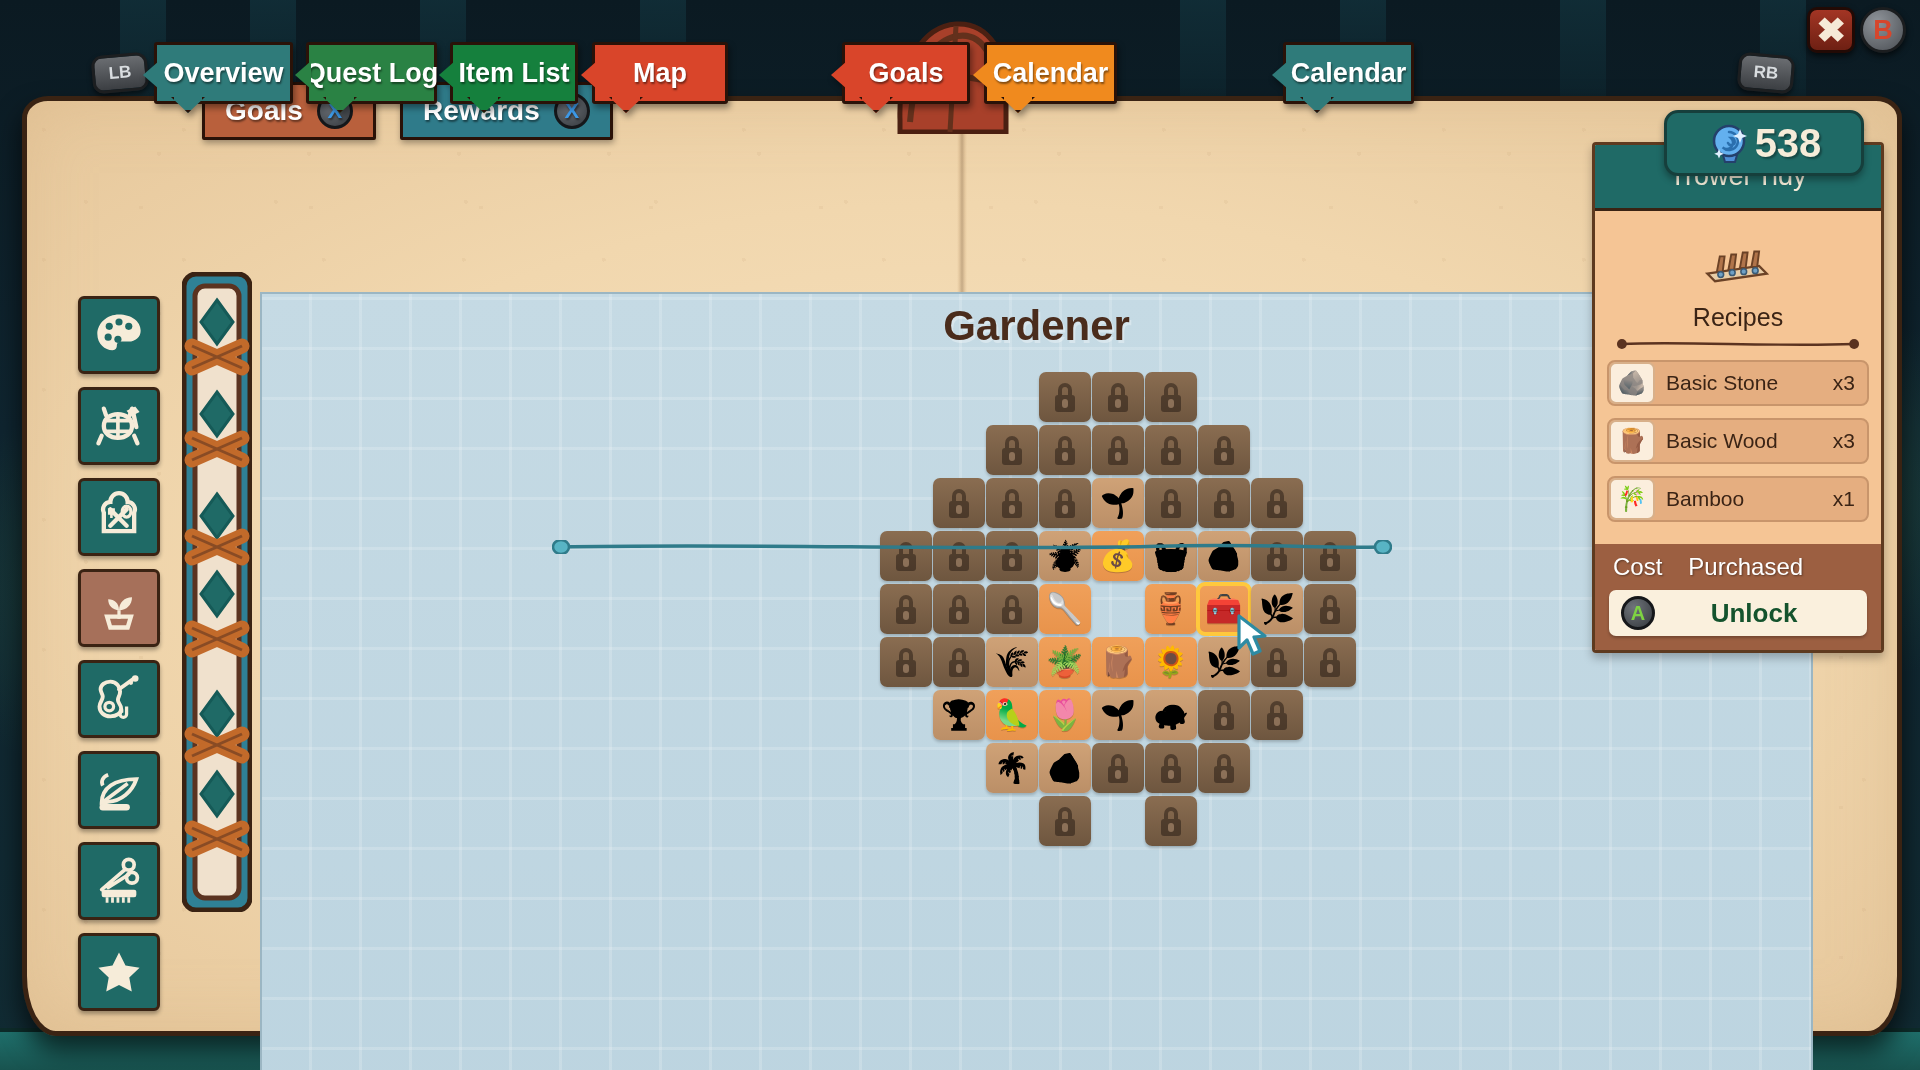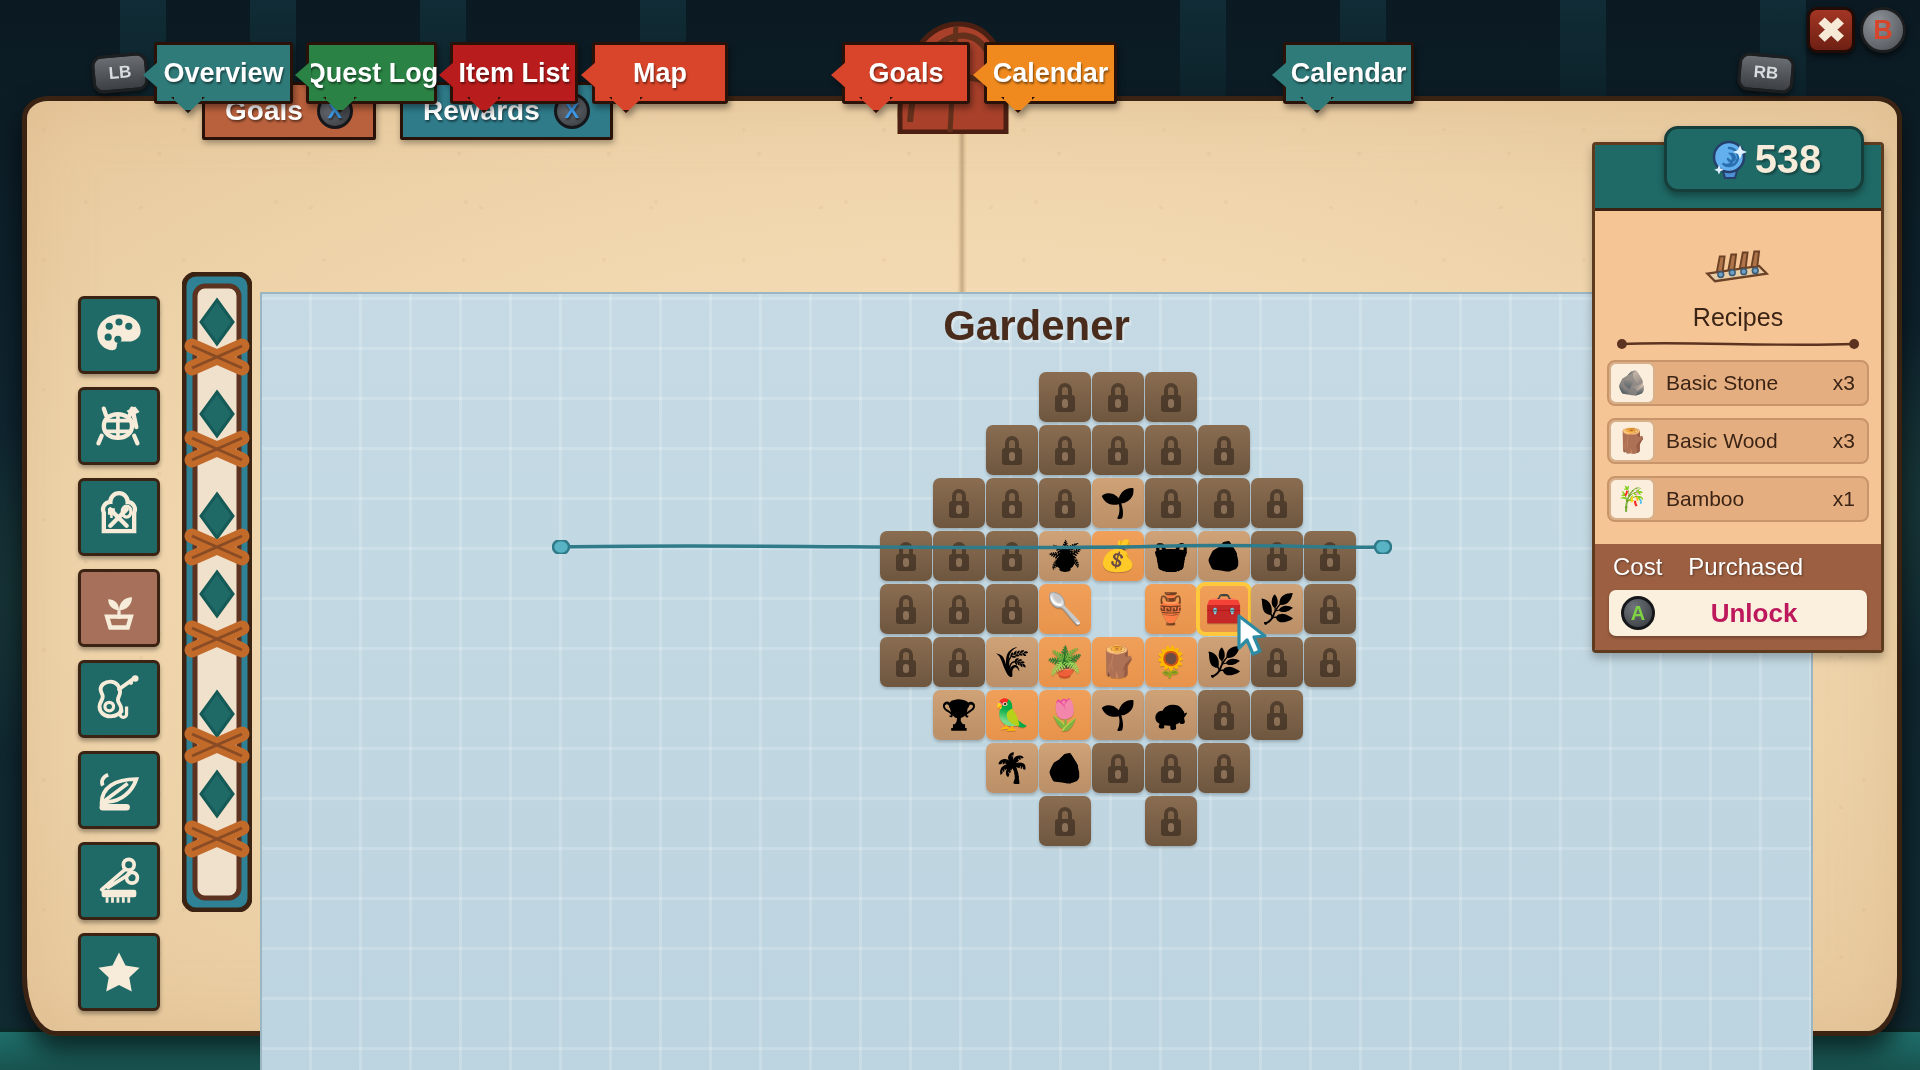--- a/index.html
+++ b/index.html
@@ -170,24 +170,24 @@
   #costrow{ display:flex; color:#fff; font-size:24px; gap:26px; padding:0 4px 9px;
      text-shadow:1px 1px 2px #0006;}
   #unlockbtn{ background:#faf0dd; border-radius:7px; height:46px;
      display:flex;align-items:center; gap:16px; padding:0 12px; cursor:pointer;
      box-shadow:0 2px 3px #0004;}
   #unlockbtn .abtn{ width:34px;height:34px;border-radius:50%;
      background:radial-gradient(circle at 35% 30%,#6f747a,#34383d);
      border:3px solid #15171a; display:flex;align-items:center;justify-content:center;
      color:#7ed342;font-size:20px;font-weight:bold; flex:0 0 auto;}
   #unlockbtn .lbl{ flex:1; text-align:center; font-size:26px; font-weight:bold;
-     color:#be185d; padding-right:18px;}
-
-  
-  #currency{ position:absolute; right:38px; top:30px; z-index:9;
+     color:#14532d; padding-right:18px;}
+
+  
+  #currency{ position:absolute; right:38px; top:14px; z-index:9;
      height:66px; min-width:200px; padding:0 22px;
      background:#1f6a66; border-radius:14px; border:3px solid #163f3c;
      display:flex;align-items:center;justify-content:center;gap:4px;
      box-shadow:0 4px 7px #0005;}
   #currency .amt{ color:#f6ecd9; font-size:40px; font-weight:bold;
      text-shadow:2px 2px 2px #0005;}
 
   
   #hotbar{ position:absolute; left:0; bottom:0; width:1920px; height:42px; z-index:2;
      background:linear-gradient(180deg,#1f6f6b,#18534f);
@@ -220,21 +220,21 @@
     <path d="M76 12 L70 118" fill="none" stroke="#63301c" stroke-width="5"></path>
   </svg>
 </div>
 
 <div id="topnav">
   <div class="shoulder" style="left:92px; top:12px;">LB</div>
   <div class="shoulder" style="left:1738px; top:12px; transform:rotate(5deg)">RB</div>
 
   <div class="navtab" style="left: 154px; width: 139px; background: rgb(47, 123, 122);">Overview</div>
   <div class="navtab" style="left: 306px; width: 131px; background: rgb(42, 130, 68);">Quest Log</div>
-  <div class="navtab" style="left: 450px; width: 128px; background: #b91c1c;">Item List</div>
+  <div class="navtab" style="left: 450px; width: 128px; background: #15803d;">Item List</div>
   <div class="navtab" style="left: 592px; width: 136px; background: rgb(217, 69, 42);">Map</div>
   <div class="navtab" style="left: 842px; width: 128px; background: rgb(217, 69, 42);">Goals</div>
   <div class="navtab" style="left: 984px; width: 133px; background: rgb(240, 138, 30);">Calendar</div>
   <div class="navtab" style="left: 1283px; width: 131px; background: rgb(47, 123, 122);">Calendar</div>
 </div>
 
 <div id="closegrp">
   <div id="closebtn">
     <span>✖</span>
   </div>

